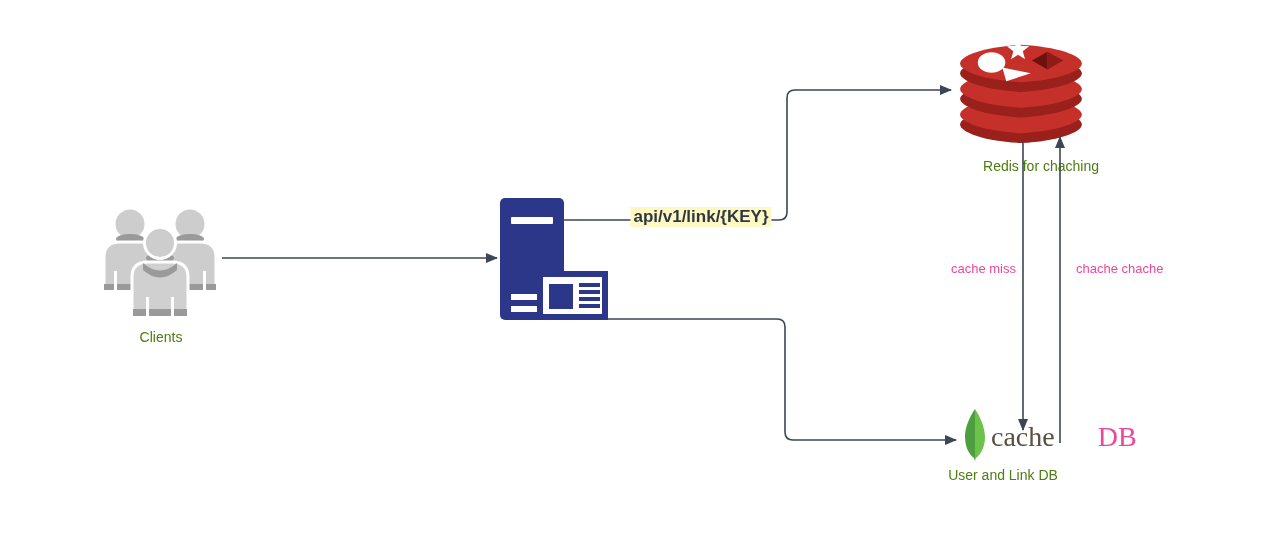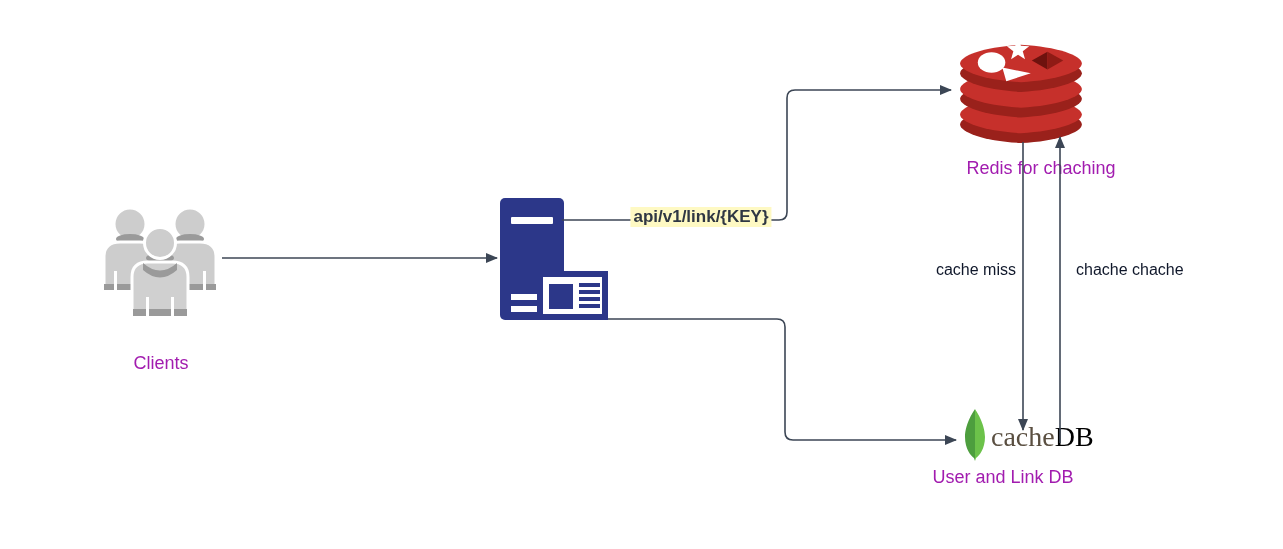--- a/index.html
+++ b/index.html
@@ -3,38 +3,38 @@
 <meta charset="utf-8">
 <style>
   html,body{margin:0;padding:0;background:#fff;}
   .canvas{
     position:relative;width:1283px;height:549px;background:#ffffff;
     font-family:"Liberation Sans","DejaVu Sans",sans-serif;overflow:hidden;
   }
   .node{position:absolute;z-index:1;}
   .node svg{display:block;}
   .node-label{
-    position:absolute;z-index:1;color:#a21caf;font-size:18px;
+    position:absolute;z-index:1;color:#4d7c0f;font-size:14px;
     text-align:center;white-space:nowrap;transform:translateX(-50%);
   }
   #connector-layer{position:absolute;left:0;top:0;z-index:2;}
   .edge-label-small{
-    position:absolute;z-index:1;color:#0f172a;font-size:16px;white-space:nowrap;
+    position:absolute;z-index:1;color:#ec4899;font-size:13px;white-space:nowrap;
   }
   .edge-label-api{
     position:absolute;z-index:3;color:#2f3743;font-size:17px;font-weight:bold;
     white-space:nowrap;background:#fef9c3;padding:0 3px;transform:translateX(-50%);
   }
   .mongo-row{position:absolute;left:962px;top:408px;display:flex;align-items:center;z-index:1;}
   .mongo-wordmark{
     font-family:"Liberation Serif","DejaVu Serif",serif;font-size:28px;
     margin-left:3px;line-height:52px;white-space:nowrap;
   }
   .mongo-word-mongo{color:#5a4f41;}
-  .mongo-word-db{color:#000000;}
+  .mongo-word-db{color:#ec4899;margin-left:43px;}
 </style>
 </head>
 <body>
 
 <div class="canvas">
 
   <div class="node" style="left:99px;top:197px;">
     <span>
       <svg width="122" height="122" viewBox="0 0 122 122">
 
@@ -53,21 +53,21 @@
         <ellipse cx="61" cy="61" rx="14" ry="5" fill="#9a9a9a"></ellipse>
         <circle cx="61" cy="46" r="15.5" fill="#cdcdcd" stroke="#ffffff" stroke-width="3"></circle>
         <path d="M33,120 L33,80 Q33,65 49,65 L73,65 Q89,65 89,80 L89,120 Z" fill="#d0d0d0" stroke="#ffffff" stroke-width="3"></path>
         <path d="M44,66 Q61,81 78,66 L78,73 Q61,88 44,73 Z" fill="#9a9a9a"></path>
         <rect x="34" y="112" width="54" height="7" fill="#9a9a9a"></rect>
         <rect x="47" y="100" width="3" height="19" fill="#ffffff"></rect>
         <rect x="72" y="100" width="3" height="19" fill="#ffffff"></rect>
       </svg>
     </span>
   </div>
-  <div class="node-label" style="left:161px;top:329px;margin-top:24px;">Clients</div>
+  <div class="node-label" style="left:161px;top:329px;">Clients</div>
 
   <div class="node" style="left:500px;top:198px;">
     <span>
       <svg width="112" height="126" viewBox="0 0 112 126">
         <rect x="0" y="0" width="64" height="122" rx="5" fill="#2c3789"></rect>
         <rect x="11" y="19" width="42" height="7" rx="1" fill="#ffffff"></rect>
         <rect x="11" y="96" width="42" height="6" fill="#ffffff"></rect>
         <rect x="11" y="108" width="42" height="6" fill="#ffffff"></rect>
         <rect x="40" y="76" width="65" height="43" fill="#ffffff" stroke="#2c3789" stroke-width="6"></rect>
         <rect x="49" y="86" width="24" height="25" fill="#2c3789"></rect>

